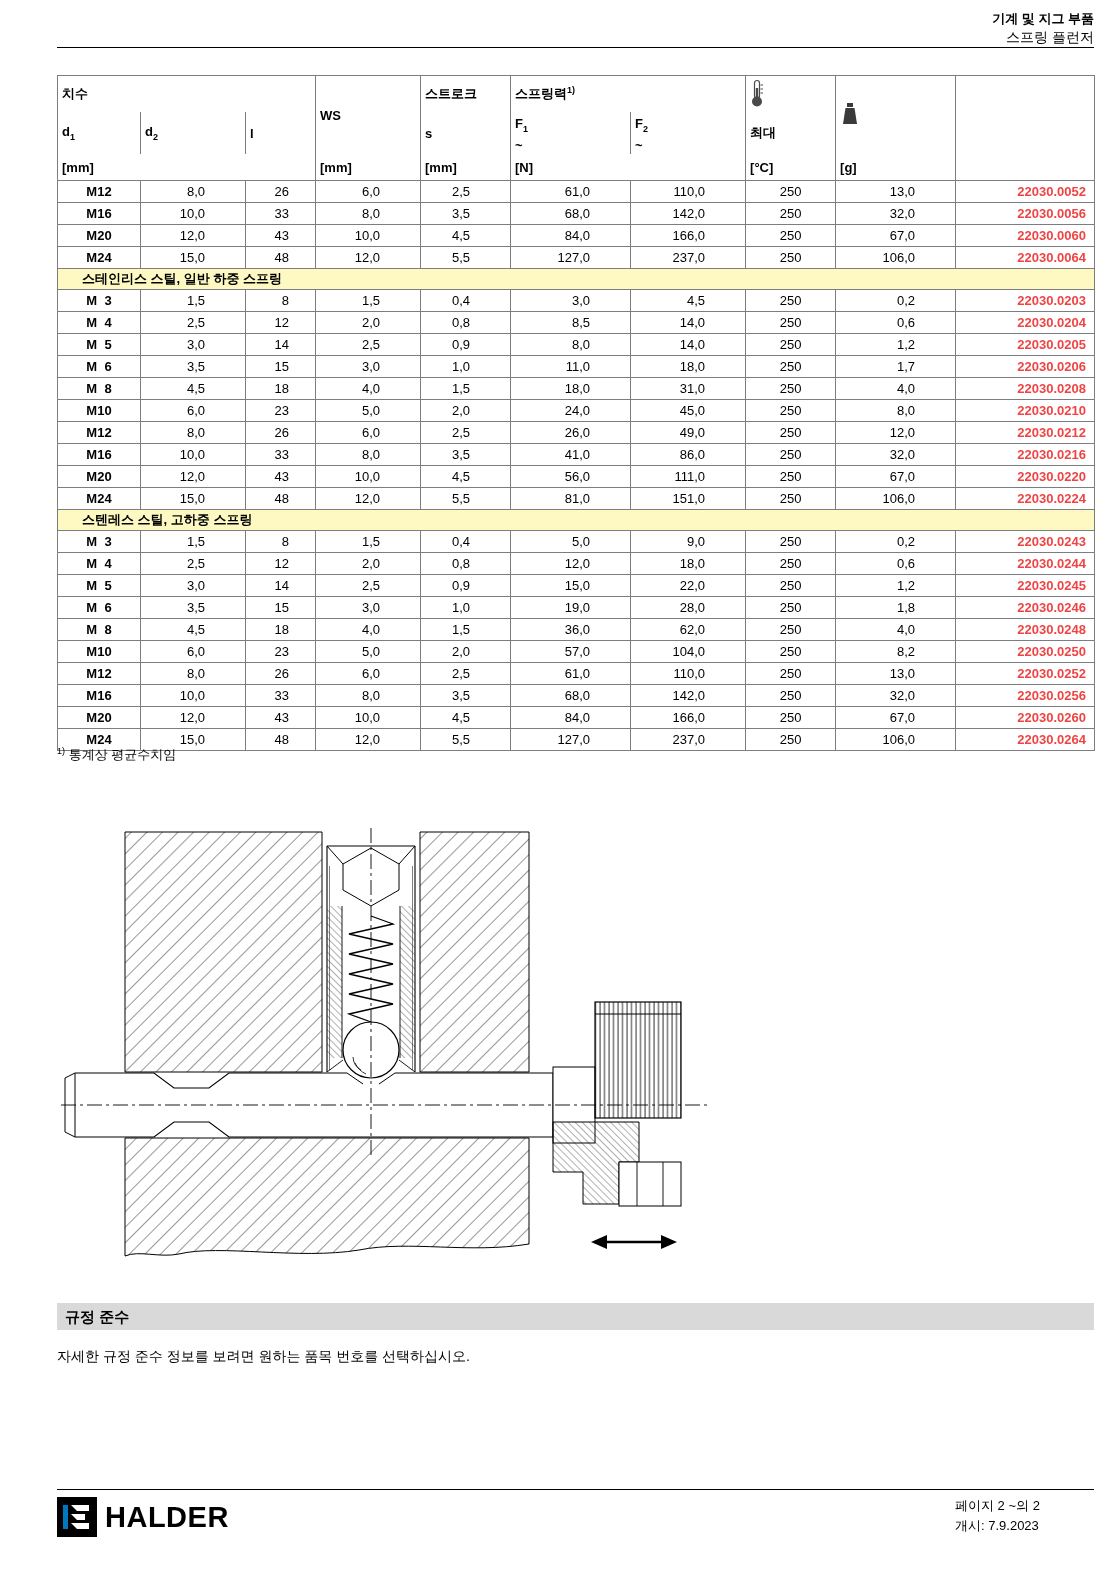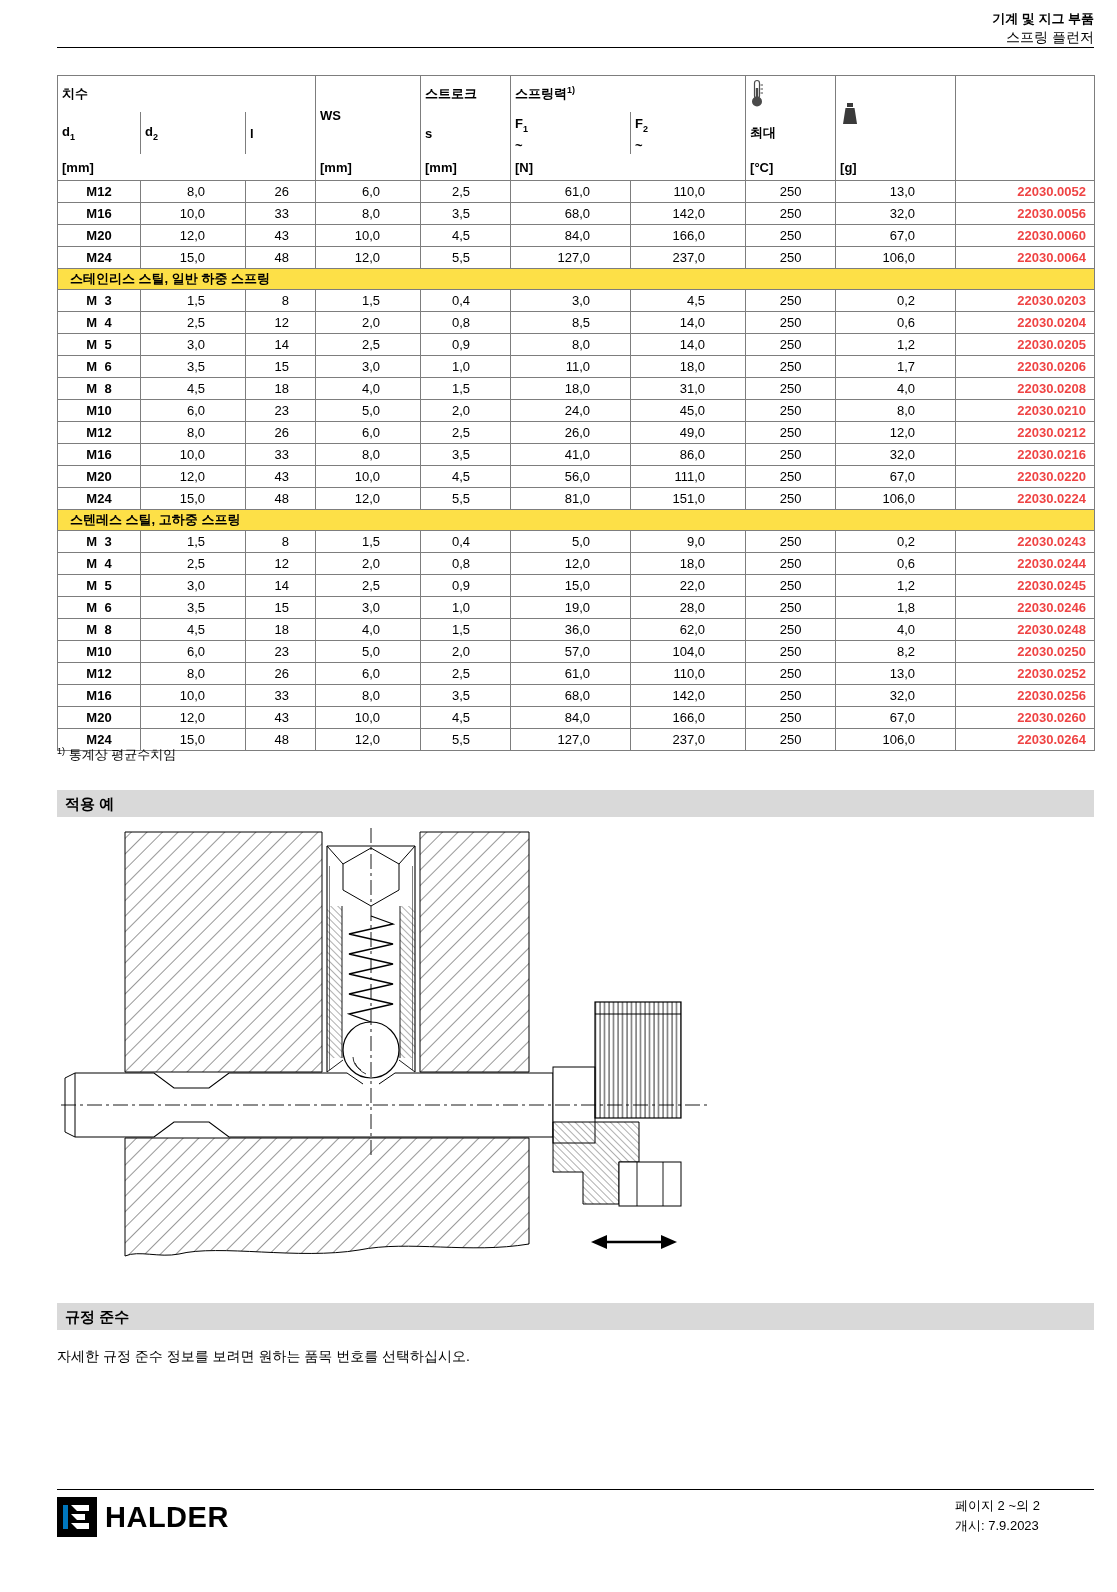--- a/index.html
+++ b/index.html
@@ -27,21 +27,21 @@
   th.vt{vertical-align:top;padding-top:8px;}
   th.prod-h{background:#0087c3;color:#fff;text-align:left;padding-left:10px;
             padding-top:9px;vertical-align:top;}
   .spec-table sub{font-size:9px;}
   .spec-table sup{font-size:9px;}
   td.c0{font-weight:bold;text-align:center;white-space:pre;}
   td.c1,td.c3,td.c4,td.c5,td.c6,td.c8{text-align:right;padding-right:40px;}
   td.c2{text-align:right;padding-right:26px;}
   td.c7{text-align:center;}
   td.c9{color:#ef4444;font-weight:bold;text-align:right;padding-left:12px;cursor:pointer;}
-  tr.section-row td{background:#fde047;font-weight:bold;text-align:left;padding:3px 12px;}
+  tr.section-row td{background:#fef9c3;font-weight:bold;text-align:left;padding:3px 24px;}
 
   .footnote{position:absolute;top:746px;left:57px;font-size:13px;}
   .footnote sup{font-size:9px;}
 
   .banner{position:absolute;left:57px;width:1037px;height:27px;background:#d9d9d9;
           font-size:15px;font-weight:bold;line-height:27px;padding-left:8px;box-sizing:border-box;}
   .banner-application{top:790px;}
   .banner-compliance{top:1303px;}
 
   .drawing{position:absolute;left:59px;top:826px;}
@@ -415,21 +415,20 @@
           <td class="c6">237,0</td>
           <td class="c7">250</td>
           <td class="c8">106,0</td>
           <td class="c9">22030.0264</td>
         </tr>
       </tbody>
   </table>
 
   <div class="footnote"><sup>1)</sup> <span>통계상 평균수치임</span></div>
 
-  <div class="banner banner-application"><span>적용 예</span></div>
 
   <svg class="drawing" width="660" height="448" viewBox="0 0 660 448">
     <defs>
       <pattern id="hA" width="11" height="11" patternUnits="userSpaceOnUse" patternTransform="rotate(45)">
         <line x1="0" y1="0" x2="0" y2="11" stroke="#1a1a1a" stroke-width="0.9"></line>
       </pattern>
       <pattern id="hB" width="5" height="5" patternUnits="userSpaceOnUse" patternTransform="rotate(-45)">
         <line x1="0" y1="0" x2="0" y2="5" stroke="#1a1a1a" stroke-width="0.7"></line>
       </pattern>
       <pattern id="kn" width="4.5" height="4.5" patternUnits="userSpaceOnUse">

